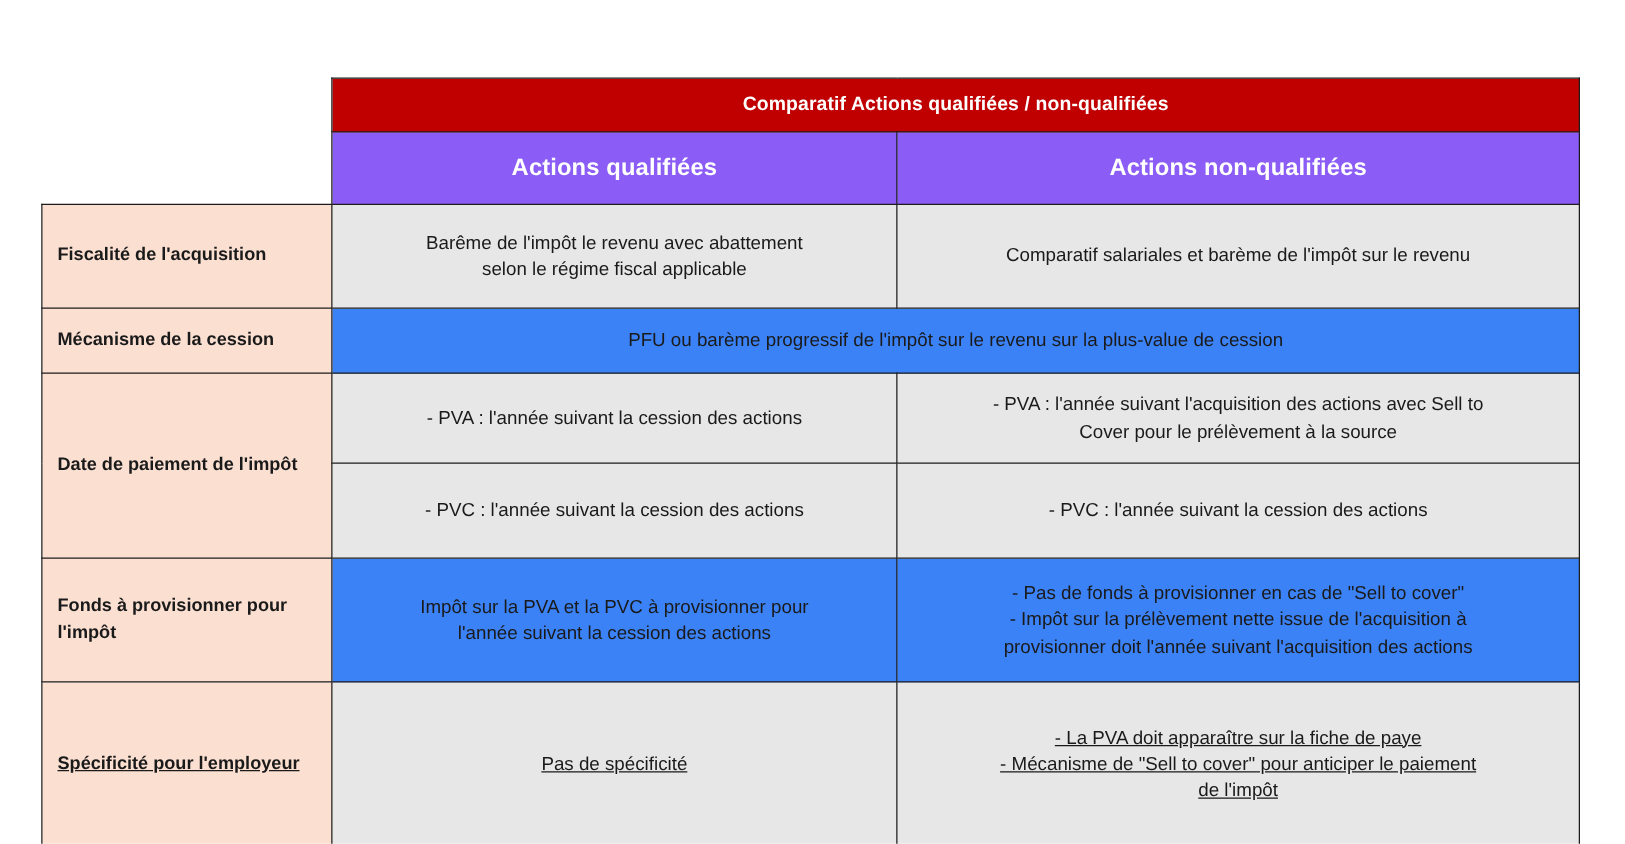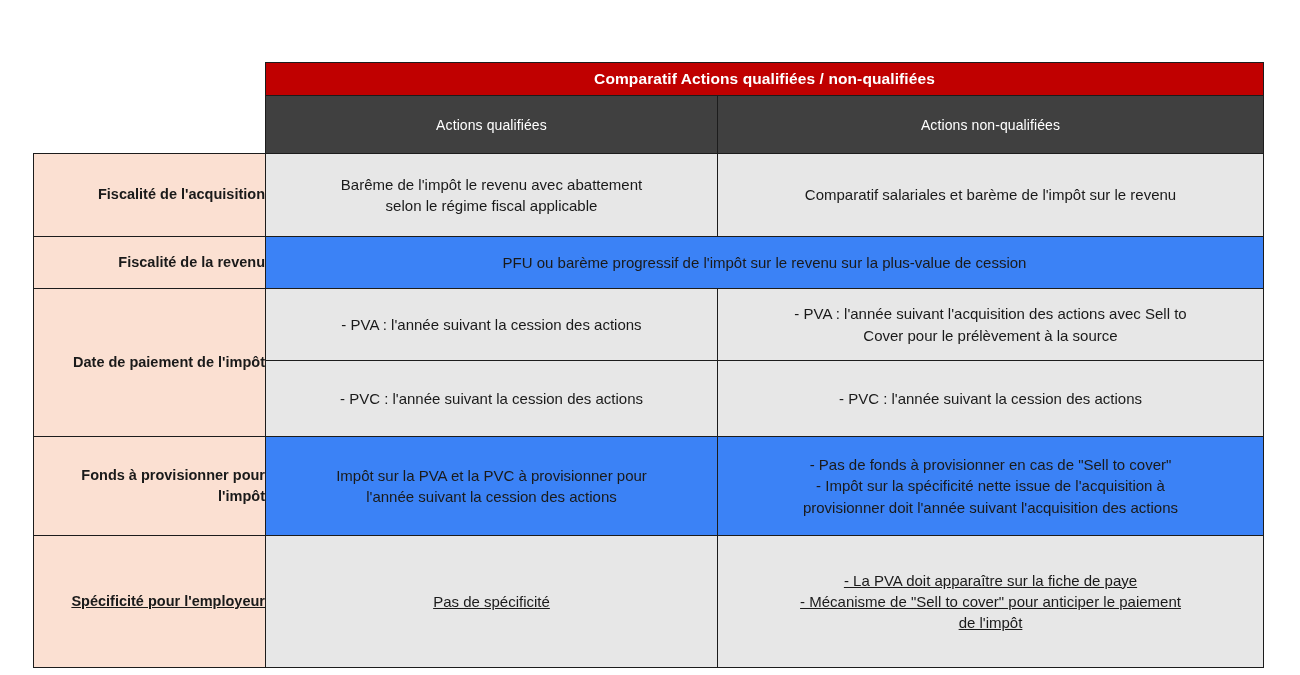--- a/index.html
+++ b/index.html
@@ -29,21 +29,21 @@
     left: 33px;
     top: 62px;
     width: 1230px;
     border-collapse: collapse;
     table-layout: fixed;
   }
 
   .comparison-table td,
   .comparison-table th {
     border: 1.6px solid #1c1c1c;
-    padding: 0;
+    padding: 12px;
     vertical-align: middle;
     box-sizing: border-box;
   }
 
   
   col.col-label { width: 232px; }
   col.col-qual  { width: 452px; }
   col.col-nonqual { width: 546px; }
 
   
@@ -54,35 +54,35 @@
     font-size: 15.5px;
     text-align: center;
     height: 33px;
     letter-spacing: 0.1px;
   }
   .corner-blank {
     border: none !important;
     background: transparent;
   }
   .col-head-cell {
-    background: #404040;
+    background: #8b5cf6;
     color: #ffffff;
-    font-weight: normal;
-    font-size: 14px;
+    font-weight: bold;
+    font-size: 19px;
     text-align: center;
     height: 58px;
     letter-spacing: 0.1px;
   }
 
   
   .row-label {
     background: #FBE0D2;
     font-weight: bold;
     font-size: 14.5px;
-    text-align: right;
+    text-align: left;
     line-height: 1.45;
     padding: 6px 10px;
   }
 
   
   .cell {
     font-size: 15px;
     text-align: center;
     line-height: 1.42;
     padding: 9px 13px;
@@ -131,21 +131,21 @@
         <td class="cell bg-gray h-acq">
           <span class="line">Barême de l'impôt le revenu avec abattement</span>
           <span class="line">selon le régime fiscal applicable</span>
         </td>
         <td class="cell bg-gray h-acq">
           <span class="line">Comparatif salariales et barème de l'impôt sur le revenu</span>
         </td>
       </tr>
 
       <tr>
-        <td class="row-label h-cess">Fiscalité de la revenu</td>
+        <td class="row-label h-cess">Mécanisme de la cession</td>
         <td class="cell bg-white h-cess" colspan="2">
           <span class="line">PFU ou barème progressif de l'impôt sur le revenu sur la plus-value de cession</span>
         </td>
       </tr>
 
       <tr>
         <td class="row-label" rowspan="2">Date de paiement de l'impôt</td>
         <td class="cell bg-gray h-pva">
           <span class="line">- PVA : l'année suivant la cession des actions</span>
         </td>
@@ -164,21 +164,21 @@
       </tr>
 
       <tr>
         <td class="row-label h-fonds">Fonds à provisionner pour l'impôt</td>
         <td class="cell bg-white h-fonds">
           <span class="line">Impôt sur la PVA et la PVC à provisionner pour</span>
           <span class="line">l'année suivant la cession des actions</span>
         </td>
         <td class="cell bg-white h-fonds">
           <span class="line">- Pas de fonds à provisionner en cas de "Sell to cover"</span>
-          <span class="line">- Impôt sur la spécificité nette issue de l'acquisition à</span>
+          <span class="line">- Impôt sur la prélèvement nette issue de l'acquisition à</span>
           <span class="line">provisionner doit l'année suivant l'acquisition des actions</span>
         </td>
       </tr>
 
       <tr>
         <td class="row-label h-spec">Spécificité pour l'employeur</td>
         <td class="cell bg-gray h-spec">
           <span class="line">Pas de spécificité</span>
         </td>
         <td class="cell bg-gray h-spec">

